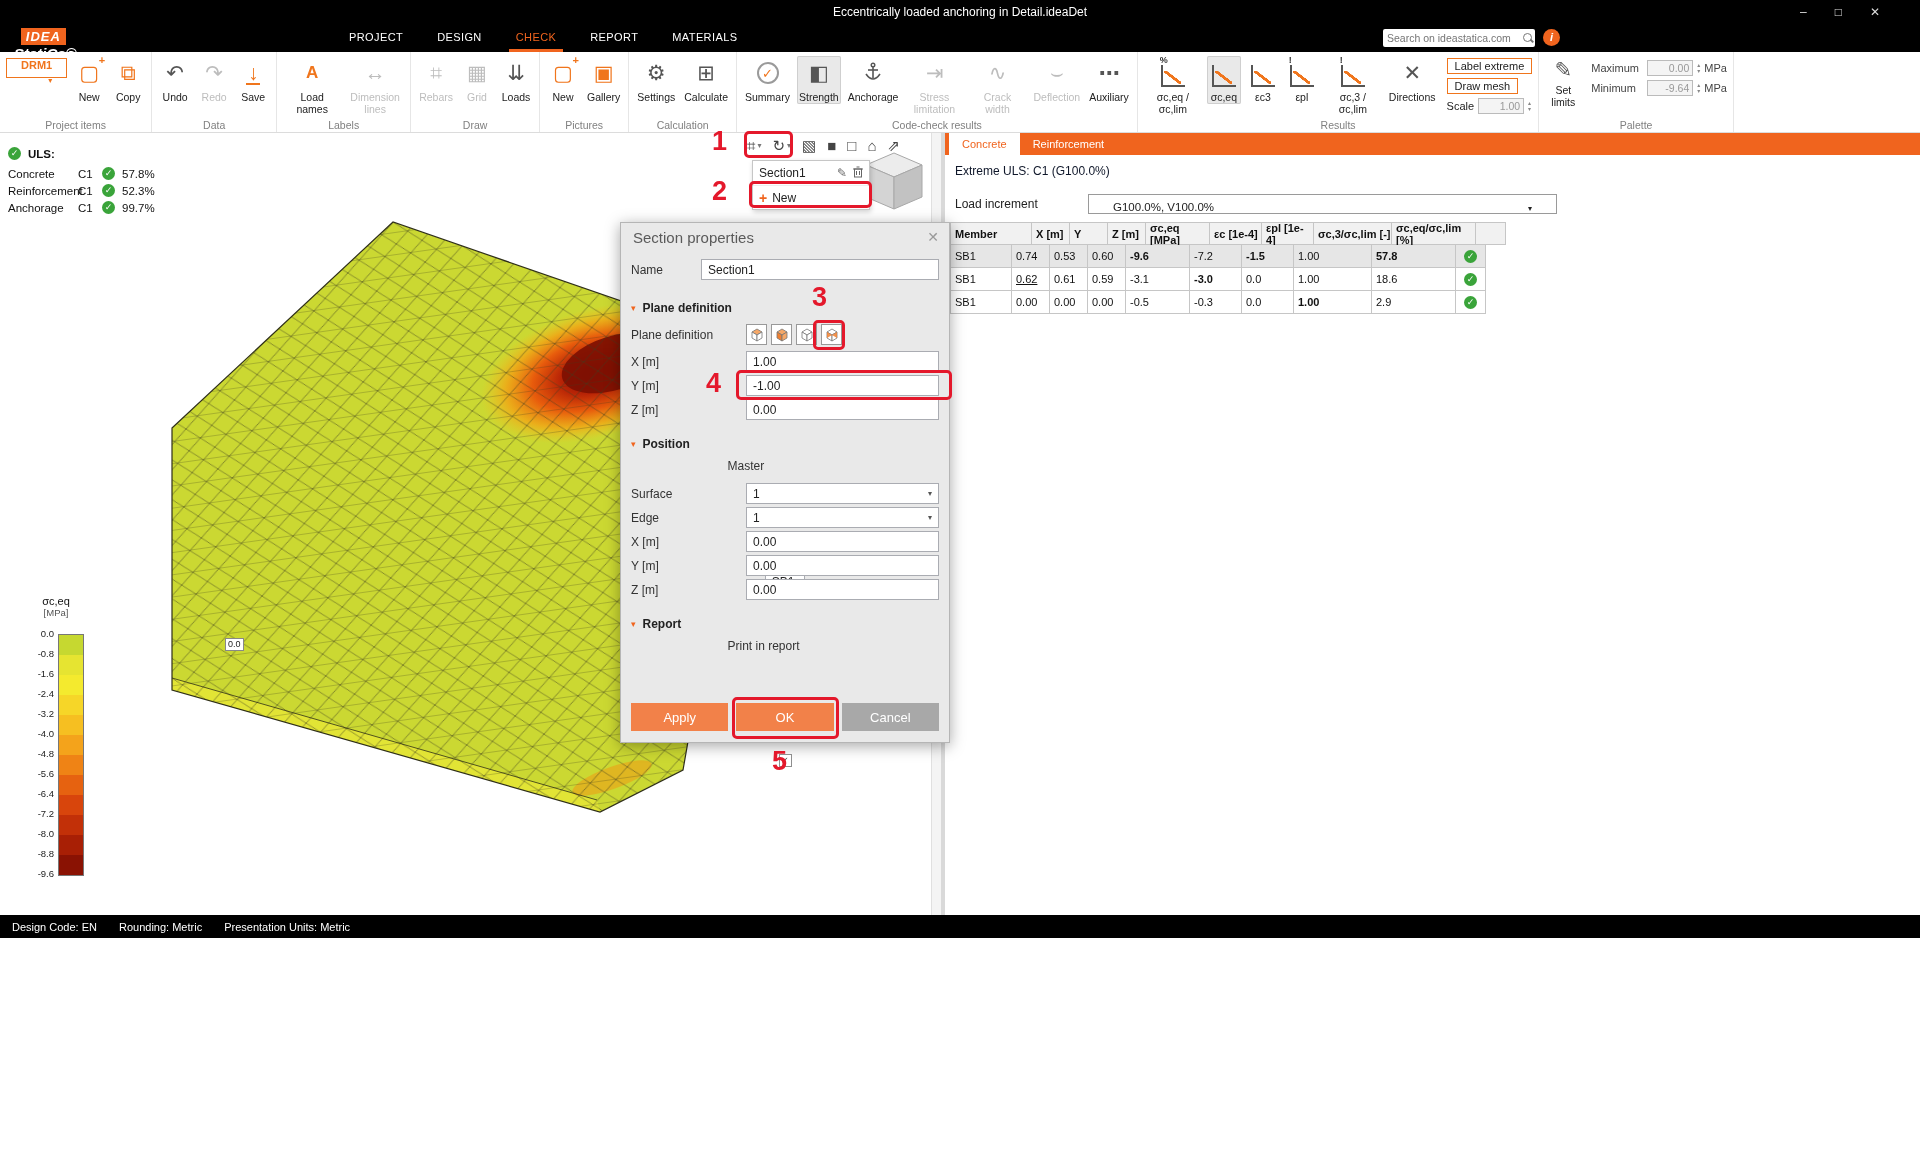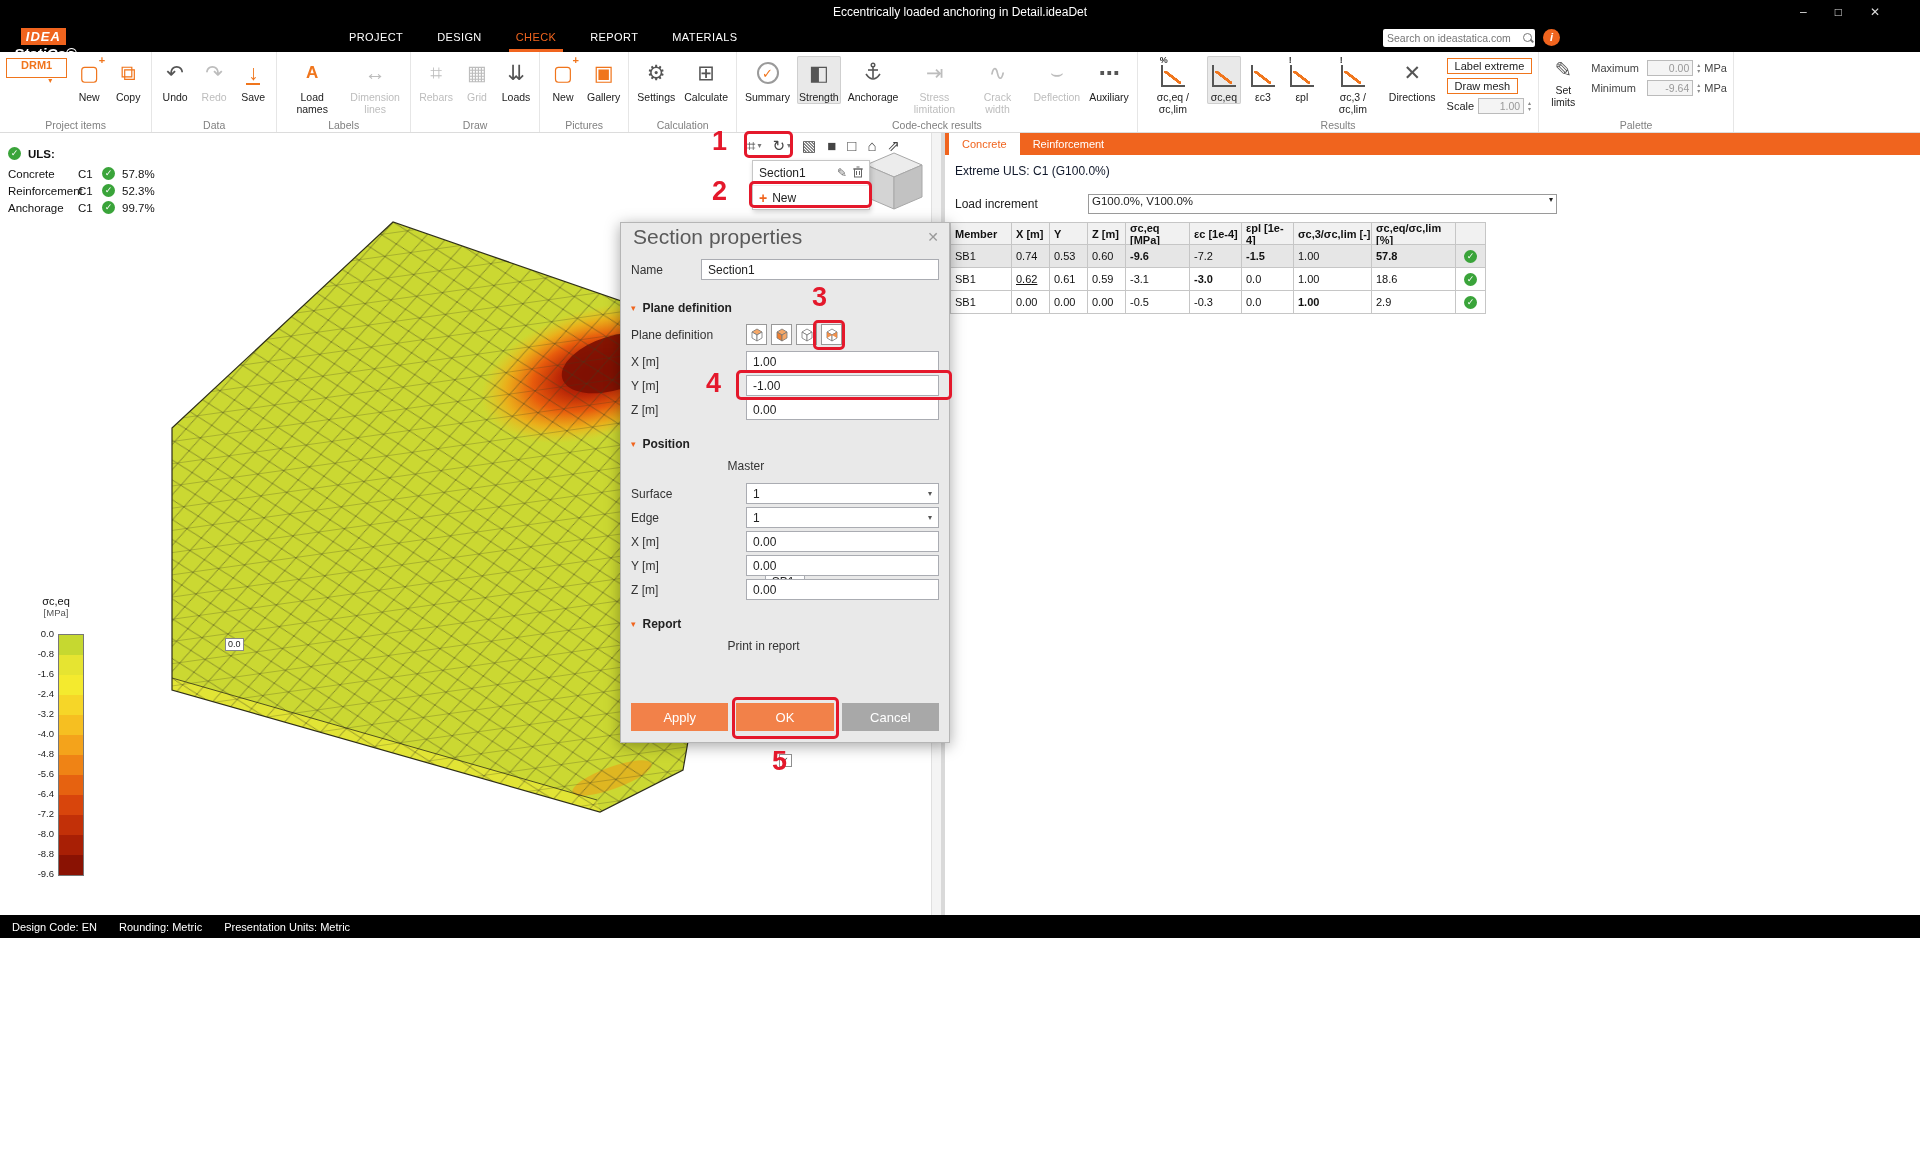--- a/index.html
+++ b/index.html
@@ -95,21 +95,21 @@
 .st-new { color:#222; border-top:1px solid #eee; }
 .st-plus { color:#f0641e; font-weight:bold; font-size:14px; margin-right:5px; }
 .mini-ic { color:#666; font-size:12px; margin-left:6px; cursor:pointer; }
 
 
 .viewcube { position:absolute; left:862px; top:18px; z-index:25; }
 
 
 .dialog { position:absolute; left:620px; top:222px; width:330px; height:521px; background:#e9e9e9; border:1px solid #b5b5b5; box-shadow:0 3px 14px rgba(0,0,0,.35); z-index:40; }
 .dlg-header { height:28px; display:flex; align-items:center; padding:0 10px 0 12px; }
-.dlg-title { flex:1; font-size:21px; color:#5a5a5a; }
+.dlg-title { flex:1; font-size:15px; color:#5a5a5a; }
 .dlg-close { color:#999; font-size:14px; cursor:pointer; }
 .drow { display:flex; align-items:center; height:21px; margin:3px 10px 0; }
 .drow.mt6 { margin-top:6px; } .drow.mt7 { margin-top:7px;flex-direction:column; } .drow.mt8 { margin-top:8px; }
 .dlabel { width:115px; font-size:12px; color:#333; flex:0 0 115px; }
 .dlabel.w70 { width:70px; flex:0 0 70px; }
 .dinput { flex:1; height:21px; border:1px solid #aaacb2; background:#fff; font-size:12px; color:#222; display:flex; align-items:center; padding:0 6px; }
 .dselect { flex:1; height:21px; border:1px solid #aaacb2; background:#fff; font-size:12px; color:#222; display:flex; align-items:center; justify-content:space-between; padding:0 6px; cursor:pointer; }
 .dselect .dda { color:#555; }
 .dsection { display:flex; align-items:center; gap:7px; margin:16px 10px 0; height:16px; font-size:12px; font-weight:bold; color:#222; }
 .dsection.mt20 { margin-top:20px; }
@@ -122,21 +122,21 @@
 .dbtn.gray { background:#a8a8a8; }
 
 
 .right-panel { position:absolute; top:133px; left:945px; width:975px; height:782px; background:#fff; }
 .rp-tabs { height:22px; background:#f0641e; display:flex; padding-left:4px; }
 .rp-tab { font-size:11px; padding:0 13px; line-height:22px; color:#fff; cursor:pointer; }
 .rp-tab.active { background:#fff; color:#f0641e; }
 .rp-extreme { margin:9px 0 16px 10px; font-size:12px; font-weight:normal; color:#0f172a; }
 .rp-loadrow { display:flex; align-items:center; margin:8px 0 0 10px; }
 .rp-load-label { width:133px; font-size:12px; color:#222; }
-.rp-load-select { width:469px; height:20px; border:1px solid #9a9a9a; background:#fff; font-size:11.5px; color:#222; display:flex; align-items:flex-start; justify-content:space-between; padding:0 3px; cursor:pointer; }
+.rp-load-select { width:469px; height:20px; border:1px solid #9a9a9a; background:#fff; font-size:11.5px; color:#222; display:flex; align-items:flex-end; justify-content:space-between; padding:0 24px; cursor:pointer; }
 .rtable { margin:8px 0 0 5px; font-size:11px; color:#111; }
 .tr { display:flex; }
 .td { border-right:1px solid #c6c6c6; border-bottom:1px solid #c6c6c6; height:23px; display:flex; align-items:center; justify-content:flex-start; padding-left:4px; background:#fff; }
 .tr .td:first-child { border-left:1px solid #c6c6c6; }
 .tr.th .td { background:#f1f1f1; font-weight:bold; border-top:1px solid #c6c6c6; }
 .tr.sel .td { background:#e6e6e6; }
 .td.chk { justify-content:center; padding-left:0; }
 
 
 .statusbar { position:absolute; top:915px; left:0; width:100%; height:23px; background:#000; display:flex; align-items:center; gap:22px; padding-left:12px; }
@@ -580,21 +580,21 @@
     <div class="rp-extreme">Extreme ULS: C1 (G100.0%)</div>
     <div class="rp-loadrow">
       <span class="rp-load-label">Load increment</span>
       <div class="rp-load-select">
         <span>G100.0%, V100.0%</span>
         <span class="dda">▾</span>
       </div>
     </div>
     <div class="rtable" id="rtable">
         <div class="tr th">
-          <div class="td" style="width: 62px;">Member</div>
+          <div class="td" style="width: 82px;">Member</div>
           <div class="td" style="width: 38px;">X [m]</div>
           <div class="td" style="width: 38px;">Y</div>
           <div class="td" style="width: 38px;">Z [m]</div>
           <div class="td" style="width: 64px;">σc,eq [MPa]</div>
           <div class="td" style="width: 52px;">εc [1e-4]</div>
           <div class="td" style="width: 52px;">εpl [1e-4]</div>
           <div class="td" style="width: 78px;">σc,3/σc,lim [-]</div>
           <div class="td" style="width: 84px;">σc,eq/σc,lim [%]</div>
           <div class="td" style="width: 30px;"></div>
         </div>

